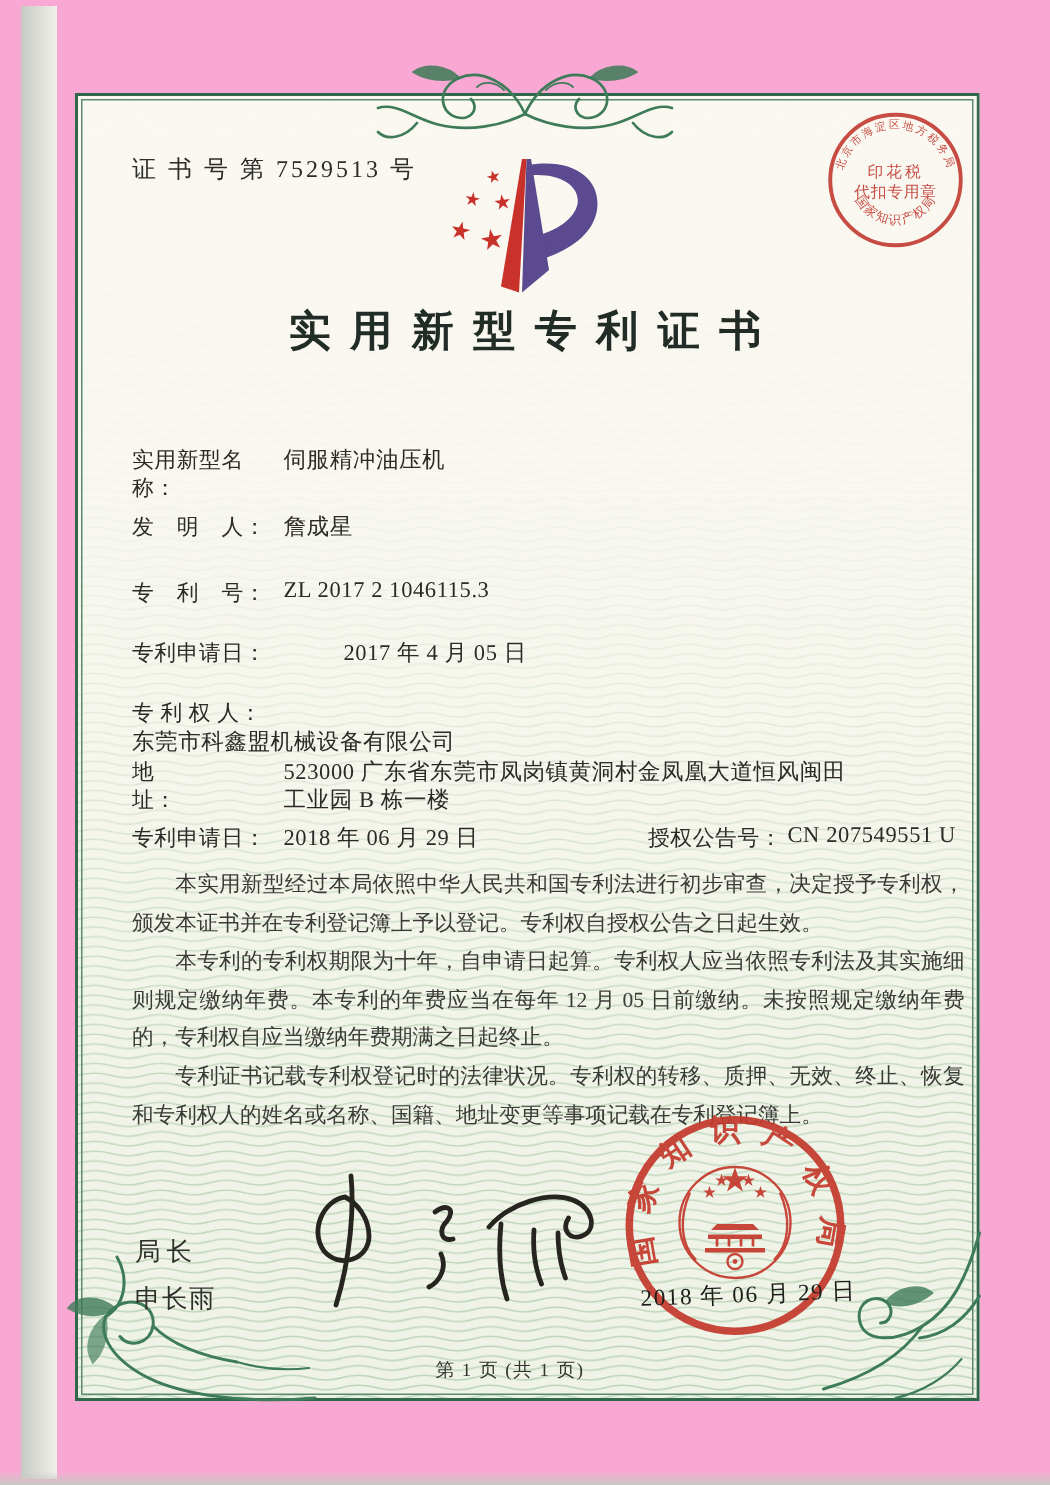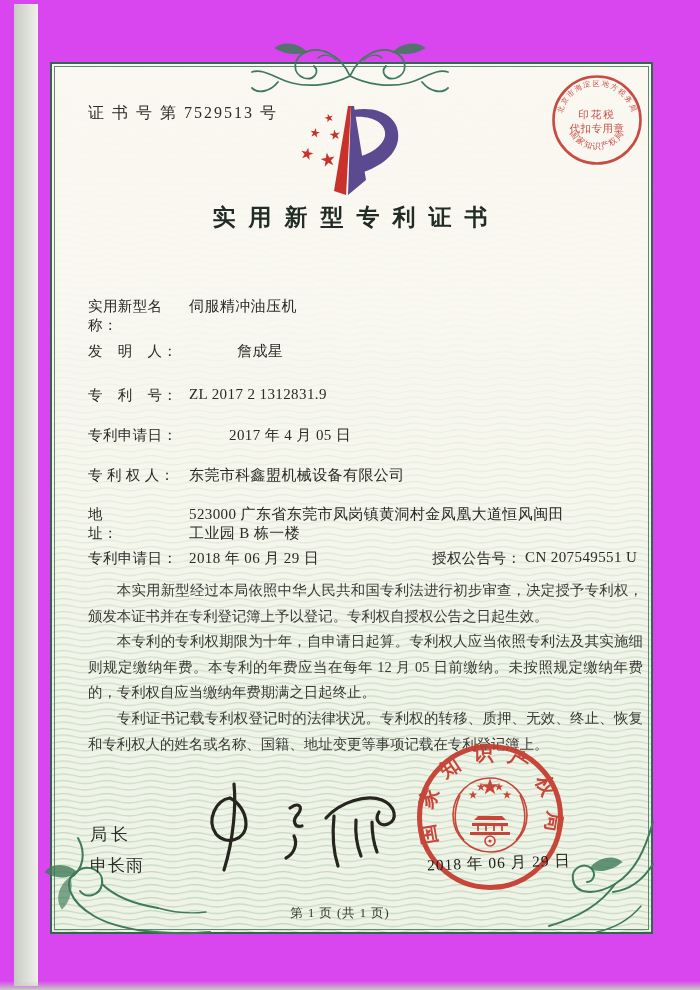--- a/index.html
+++ b/index.html
@@ -1,31 +1,31 @@
 <!DOCTYPE html>
 <html><head>
 <meta charset="utf-8">
 <style>
   html,body{margin:0;padding:0;}
   body{background:#e9e9e5;font-family:"Liberation Serif","DejaVu Serif",serif;}
-  .page{position:relative;width:700px;height:990px;background:#d946ef;overflow:hidden;color:#2e2d2a;}
+  .page{position:relative;width:700px;height:990px;background:#f9a8d4;overflow:hidden;color:#2e2d2a;}
   .abs{position:absolute;}
   .edge-left{left:14px;top:4px;width:24px;height:982px;
     background:linear-gradient(to right,#c7cac4,#dddfd8 55%,#f1f0ea);}
   .edge-bottom{left:0;top:981px;width:700px;height:9px;
     background:linear-gradient(to bottom,rgba(180,180,175,0),#c9c9c3);}
   .frame{left:50px;top:62px;width:599px;height:868px;border:2.5px solid #2f684c;background:#eef3e6;}
   .frame-inner{position:absolute;inset:2px;border:1px solid #5b8a6e;z-index:2;pointer-events:none;}
   .pattern-svg{position:absolute;inset:0;width:100%;height:100%;z-index:0;}
   .fade{position:absolute;inset:0;z-index:1;
     background:linear-gradient(to bottom,rgba(250,248,241,.98) 0%,rgba(250,248,241,.93) 28%,
       rgba(250,248,241,.6) 52%,rgba(250,248,241,.22) 72%,rgba(250,248,241,.05) 100%);}
   .cert-no{left:88px;top:103px;font-size:16px;letter-spacing:2px;color:#2c2c2a;z-index:5;}
   .logo{left:295px;top:102px;z-index:5;}
-  .title{left:0;right:0;top:202px;text-align:center;font-size:23px;letter-spacing:13px;
+  .title{left:0;right:0;top:202px;text-align:center;font-size:28px;letter-spacing:13px;
     padding-left:13px;font-weight:600;color:#222c26;z-index:5;}
   .fld{position:absolute;left:88px;font-size:15px;letter-spacing:.4px;display:flex;z-index:5;color:#2b2a27;}
   .fld .lab{display:inline-block;width:101px;flex:none;font-size:14.5px;}
   .fld .val{display:inline-block;}
   .val2{display:block;}
   .paras{position:absolute;left:88px;top:578px;width:555px;font-size:14.4px;line-height:25.6px;
     text-align:justify;color:#3a3a36;z-index:5;}
   .paras p{margin:0;text-indent:2em;}
   .sig-title{left:90px;top:823px;font-size:17px;letter-spacing:4px;z-index:6;color:#2f2f2b;}
   .sig-name{left:90px;top:854px;font-size:17px;letter-spacing:1px;z-index:6;color:#2f2f2b;}
@@ -122,33 +122,33 @@
       <textPath href="#taxBot" startOffset="50%" text-anchor="middle">国家知识产权局</textPath>
     </text>
   </svg>
 
   <div class="abs title">实用新型专利证书</div>
 
   <div class="fld" style="top:297px;">
     <span class="lab">实用新型名称：</span>
     <span class="val">伺服精冲油压机</span>
   </div>
-  <div class="fld" style="top:342px;gap:48px;">
+  <div class="fld" style="top:342px;">
     <span class="lab">发　明　人：</span>
     <span class="val">詹成星</span>
   </div>
   <div class="fld" style="top:386px;">
     <span class="lab">专　利　号：</span>
-    <span class="val">ZL 2017 2 1312831.9</span>
+    <span class="val">ZL 2017 2 1046115.3</span>
   </div>
   <div class="fld" style="top:426px;gap:40px;">
     <span class="lab">专利申请日：</span>
     <span class="val">2017 年 4 月 05 日</span>
   </div>
-  <div class="fld" style="top:466px;">
+  <div class="fld" style="top:466px;flex-direction:column;">
     <span class="lab">专 利 权 人：</span>
     <span class="val">东莞市科鑫盟机械设备有限公司</span>
   </div>
   <div class="fld" style="top:505px;">
     <span class="lab">地　　　　址：</span>
     <span class="val">
       <span class="val2">523000 广东省东莞市凤岗镇黄洞村金凤凰大道恒风闽田</span>
       <span class="val2">工业园 B 栋一楼</span>
     </span>
   </div>

